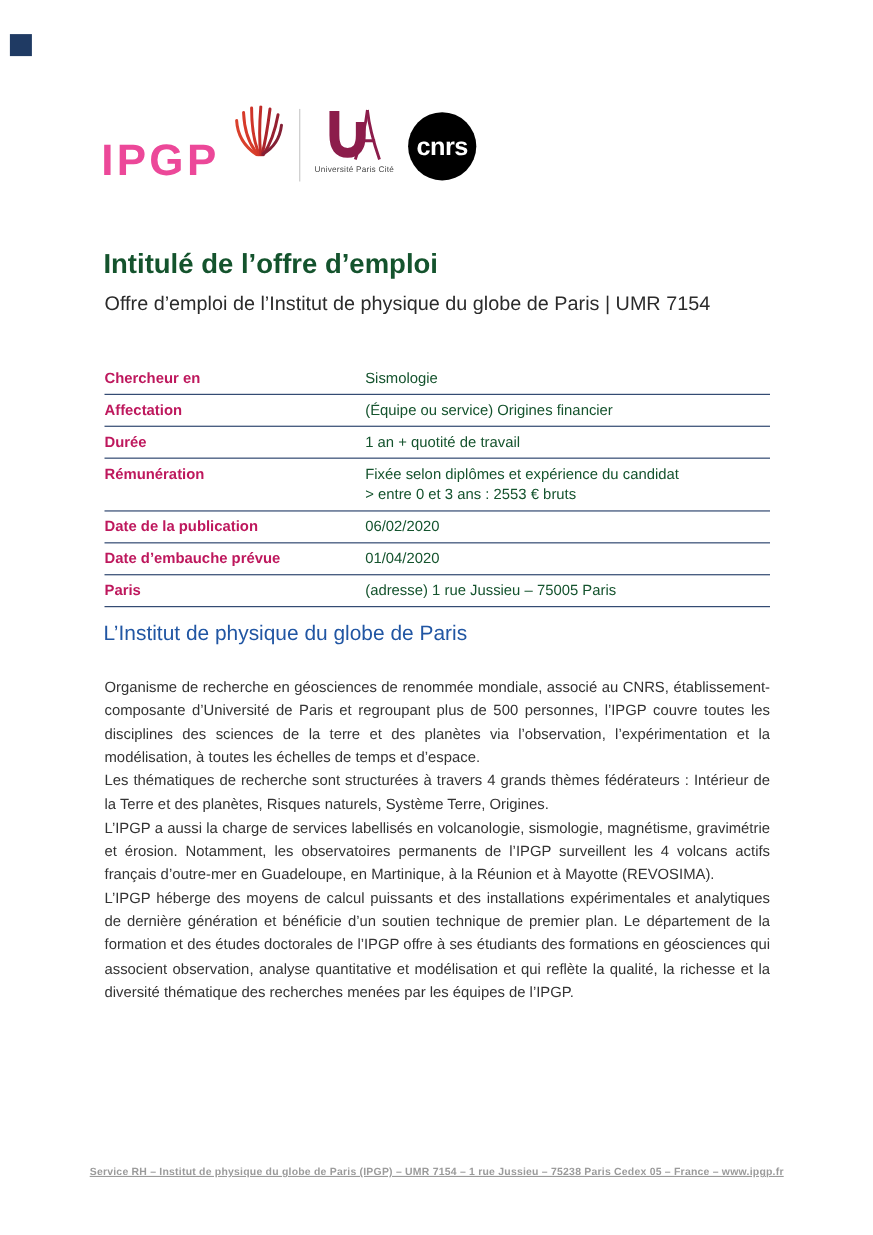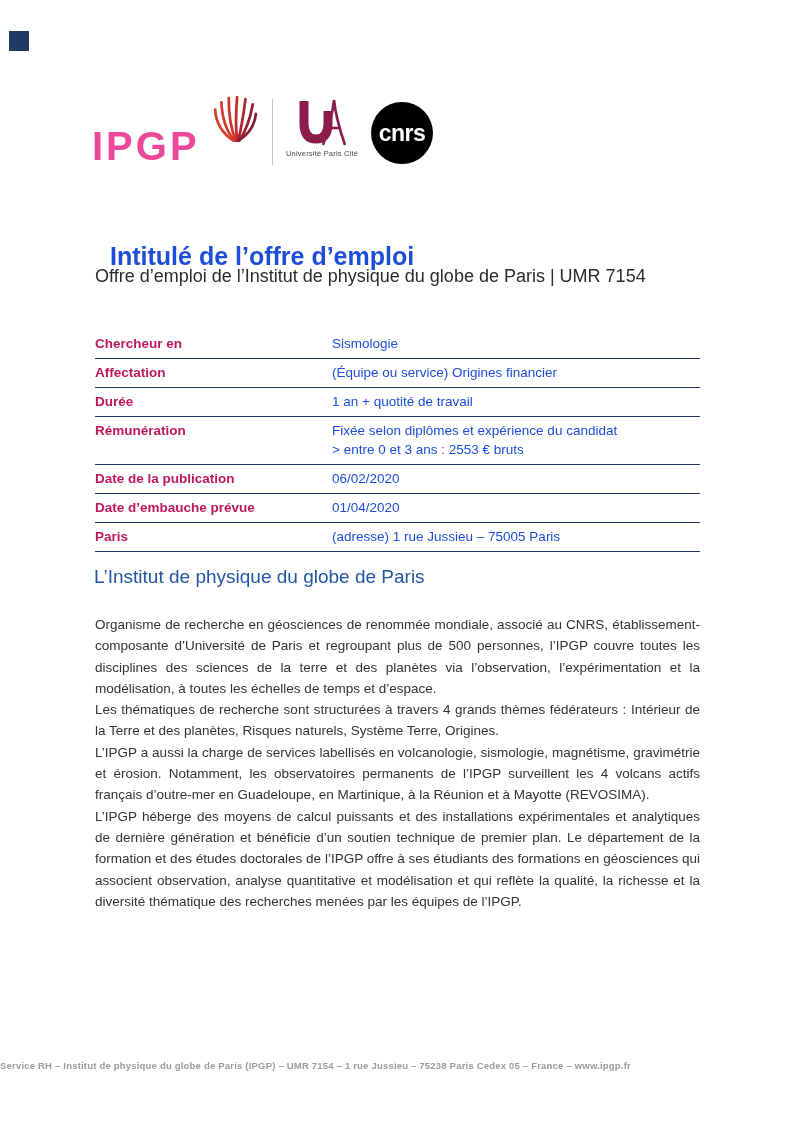--- a/index.html
+++ b/index.html
@@ -16,37 +16,37 @@
   .fan-icon{position:absolute;left:212px;top:96px;width:46px;height:46px;}
   .logo-sep{position:absolute;left:272px;top:99px;width:1px;height:66px;background:#c6c6c6;}
   .upc{position:absolute;left:286px;top:99px;width:72px;text-align:center;}
   .upc svg{width:52px;height:48px;display:block;margin:0 auto;}
   .upc-label{font-size:7.5px;color:#4a4a4a;margin-top:2px;white-space:nowrap;letter-spacing:0.2px;}
   .cnrs{position:absolute;left:371px;top:102px;width:62px;height:62px;border-radius:50%;
     background:#000000;color:#fff;display:flex;align-items:center;justify-content:center;
     font-weight:bold;font-size:23px;letter-spacing:-0.5px;}
 
   
-  .title{position:absolute;left:94px;top:226px;margin:16px;font-size:25px;font-weight:bold;color:#1d4ed8;}
+  .title{position:absolute;left:94px;top:226px;margin:0;font-size:25px;font-weight:bold;color:#14532d;}
   .subtitle{position:absolute;left:95px;top:266px;font-size:18px;color:#2b2b2b;}
 
   
   .table{position:absolute;left:95px;top:330px;width:605px;}
   .trow{display:flex;border-bottom:1.5px solid #1f3864;padding:4px 0 5px 0;}
   .tlabel{width:237px;flex:0 0 237px;font-weight:bold;color:#be185d;font-size:13.5px;line-height:19px;}
-  .tvalue{flex:1;font-size:13.5px;color:#1d4ed8;line-height:19px;}
+  .tvalue{flex:1;font-size:13.5px;color:#14532d;line-height:19px;}
 
   
   .h2{position:absolute;left:94px;top:566px;margin:0;font-size:19px;font-weight:normal;color:#2156a3;}
   .bodytext{position:absolute;left:95px;top:614px;width:605px;}
   .para{margin:0;font-size:13.5px;line-height:21.3px;color:#333;text-align:justify;hyphens:manual;}
 
   
-  .footer{position:absolute;left:0;right:0;top:1060px;
-    font-size:9.5px;font-weight:bold;color:#9b9b9b;letter-spacing:0.2px;}
+  .footer{position:absolute;left:0;right:0;top:1060px;text-align:center;
+    font-size:9.5px;font-weight:bold;color:#9b9b9b;letter-spacing:0.2px;text-decoration:underline;}
 </style>
 </head>
 <body>
 
 <div class="corner"></div>
 
 <div class="wordmark">IPGP</div>
 
 <svg class="fan-icon" viewBox="0 0 44 44" aria-hidden="true">
   <g fill="none" stroke-linecap="round" stroke-width="2.6">

